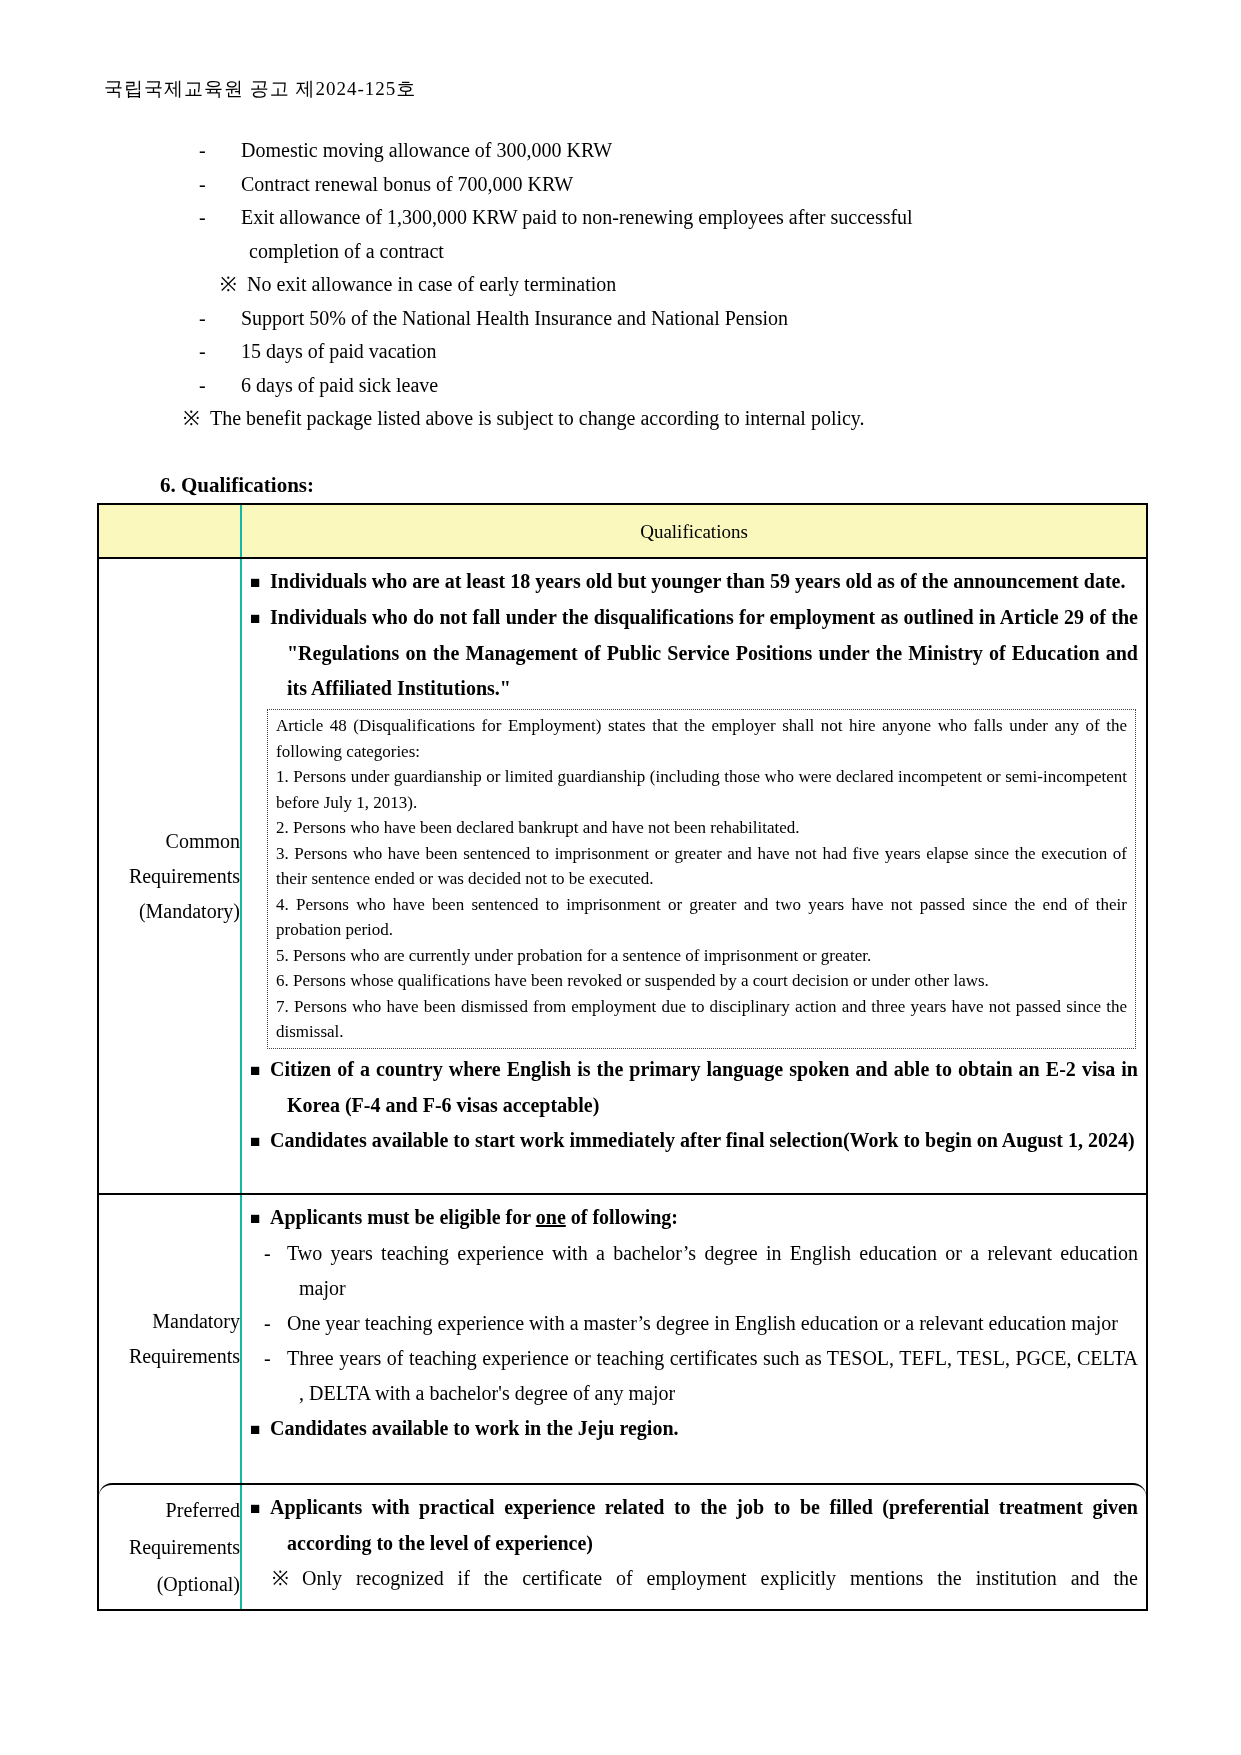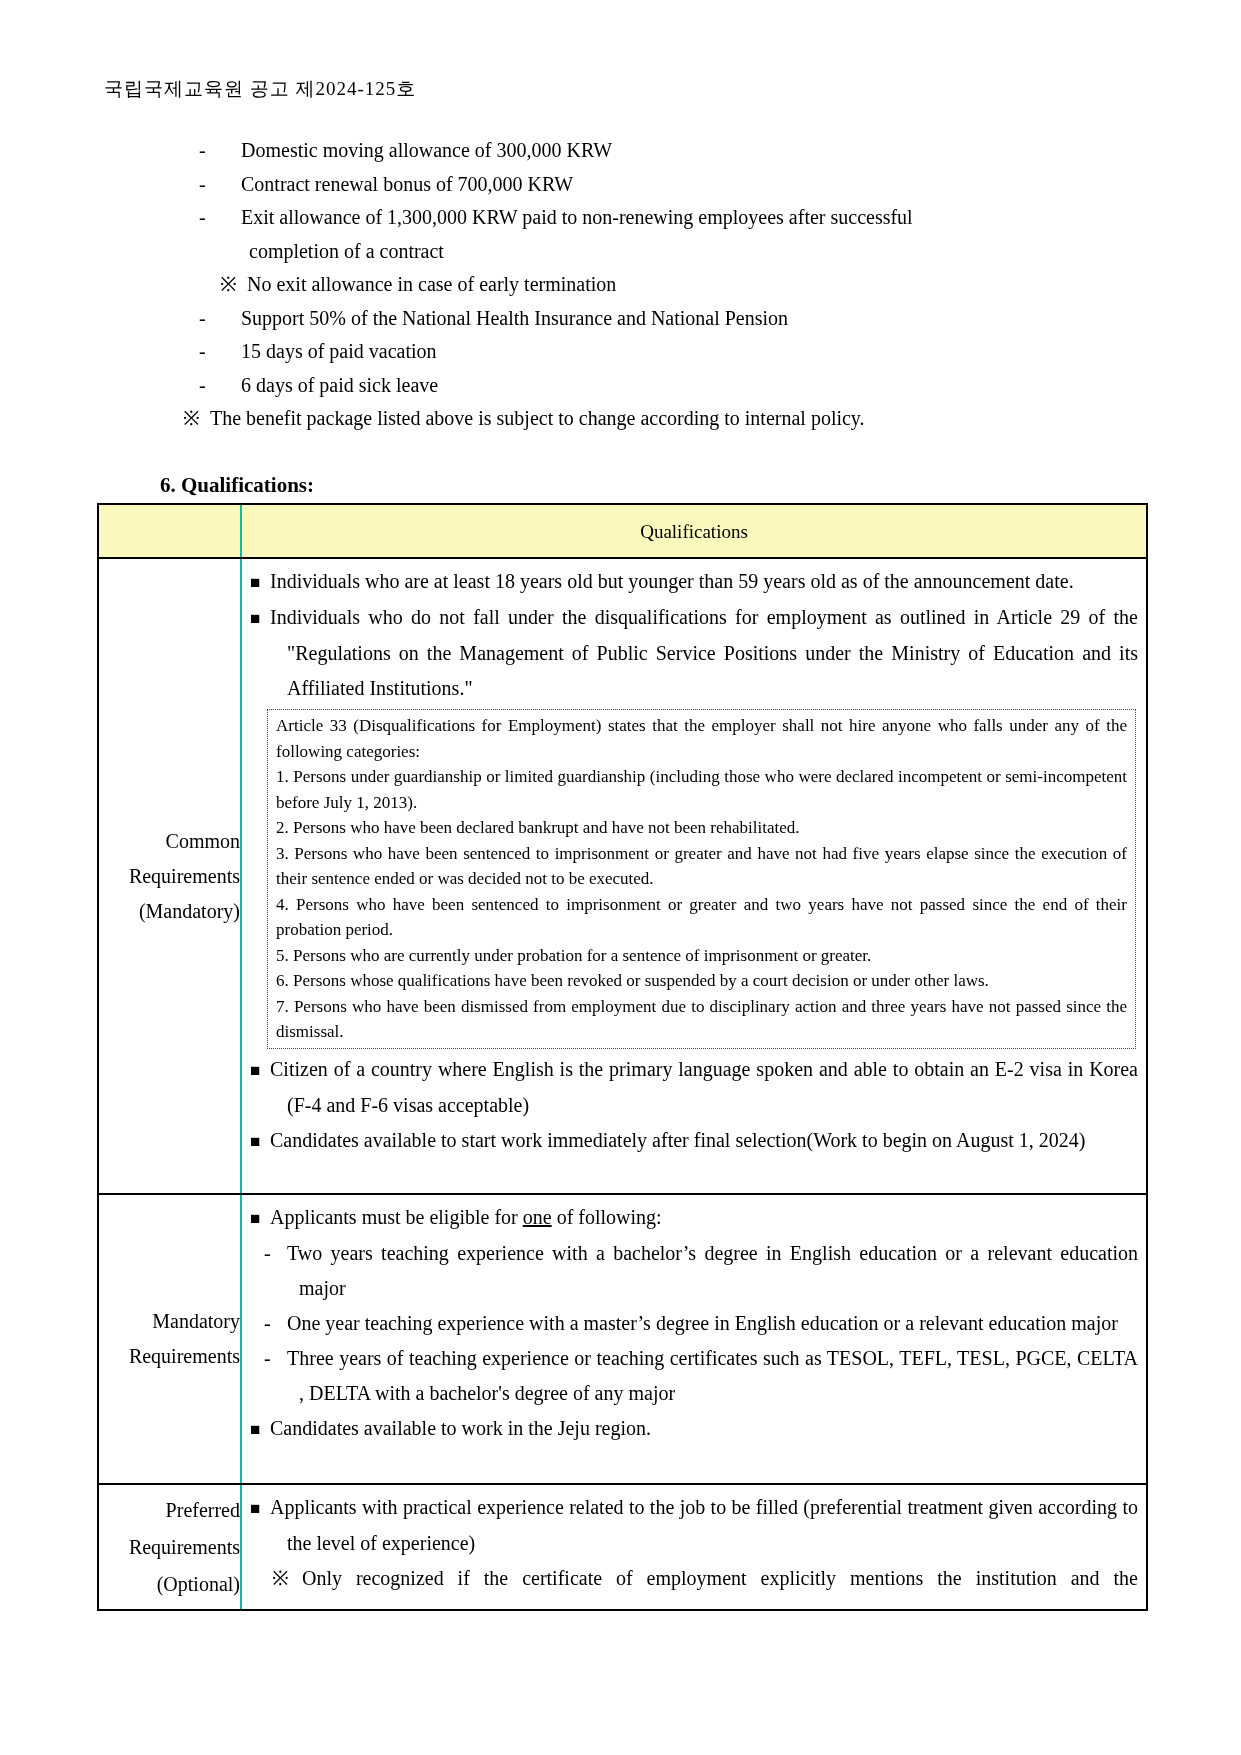--- a/index.html
+++ b/index.html
@@ -41,23 +41,23 @@
   .t-header .t-right { display: flex; align-items: center; justify-content: center; padding: 0; font-size: 19px; line-height: 19px; }
   .t-left {
     width: 143px; flex: none; border-right: 2px solid #14b8a6;
     display: flex; flex-direction: column; justify-content: center;
     align-items: flex-end; text-align: center;
   }
   .t-header .t-left { background: #FBF8BE; }
   .t-right { flex: 1; padding: 5px 8px; min-width: 0; }
   .row-common   { min-height: 636px; }
   .row-mand     { min-height: 290px; }
-  .row-pref     { min-height: 126px; }
+  .row-pref     { min-height: 126px; border-radius: 13px; }
   .row-pref .t-left { line-height: 37px; }
-  .q-item { padding-left: 37px; text-indent: -37px; text-align: justify; }
+  .q-item { padding-left: 37px; text-indent: -37px; text-align: justify; font-weight: bold; }
   .sq { display: inline-block; width: 20px; text-indent: 0; font-size: 17px; }
   .q-sub { margin-left: 14px; padding-left: 35px; text-indent: -35px; text-align: justify; }
   .dashm { display: inline-block; width: 23px; text-indent: 0; }
   .q-note { margin-left: 22px; padding-left: 30px; text-indent: -30px; text-align: justify; }
   .nm { display: inline-block; width: 30px; text-indent: 0; }
   .force-just { text-align-last: justify; }
   .u { text-decoration: underline; }
   
   .art-box {
     margin: 3px 2px 3px 17px;
@@ -97,21 +97,21 @@
   <div class="t-row row-common">
     <div class="t-left">
       <span>Common</span>
       <span>Requirements</span>
       <span>(Mandatory)</span>
     </div>
     <div class="t-right">
       <div class="q-item"><span class="sq">■</span><span>Individuals who are at least 18 years old but younger than 59 years old as of the announcement date.</span></div>
       <div class="q-item"><span class="sq">■</span><span>Individuals who do not fall under the disqualifications for employment as outlined in Article 29 of the "Regulations on the Management of Public Service Positions under the Ministry of Education and its Affiliated Institutions."</span></div>
       <div class="art-box">
-        <p>Article 33 (Disqualifications for Employment) states that the employer shall not hire anyone who falls under any of the following categories:</p>
+        <p>Article 48 (Disqualifications for Employment) states that the employer shall not hire anyone who falls under any of the following categories:</p>
         <p>1. Persons under guardianship or limited guardianship (including those who were declared incompetent or semi-incompetent before July 1, 2013).</p>
         <p>2. Persons who have been declared bankrupt and have not been rehabilitated.</p>
         <p>3. Persons who have been sentenced to imprisonment or greater and have not had five years elapse since the execution of their sentence ended or was decided not to be executed.</p>
         <p>4. Persons who have been sentenced to imprisonment or greater and two years have not passed since the end of their probation period.</p>
         <p>5. Persons who are currently under probation for a sentence of imprisonment or greater.</p>
         <p>6. Persons whose qualifications have been revoked or suspended by a court decision or under other laws.</p>
         <p>7. Persons who have been dismissed from employment due to disciplinary action and three years have not passed since the dismissal.</p>
       </div>
       <div class="q-item"><span class="sq">■</span><span>Citizen of a country where English is the primary language spoken and able to obtain an E-2 visa in Korea (F-4 and F-6 visas acceptable)</span></div>
       <div class="q-item"><span class="sq">■</span><span>Candidates available to start work immediately after final selection(Work to begin on August 1, 2024)</span></div>

